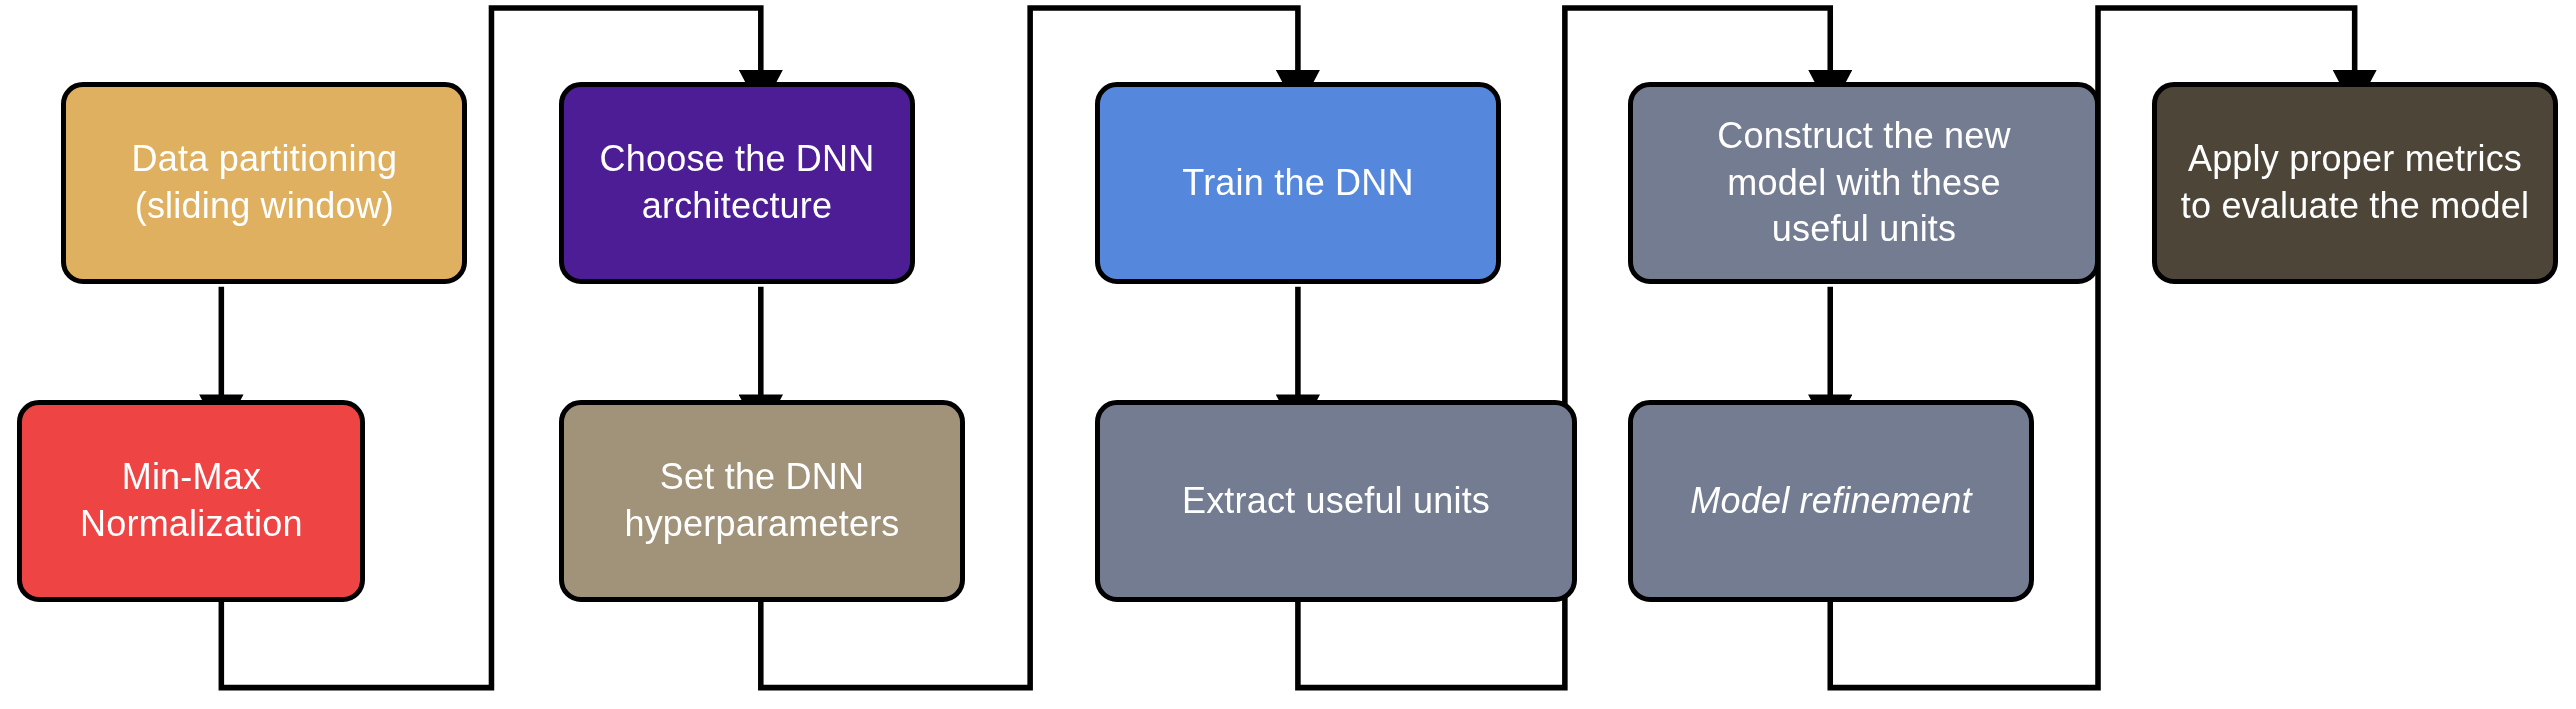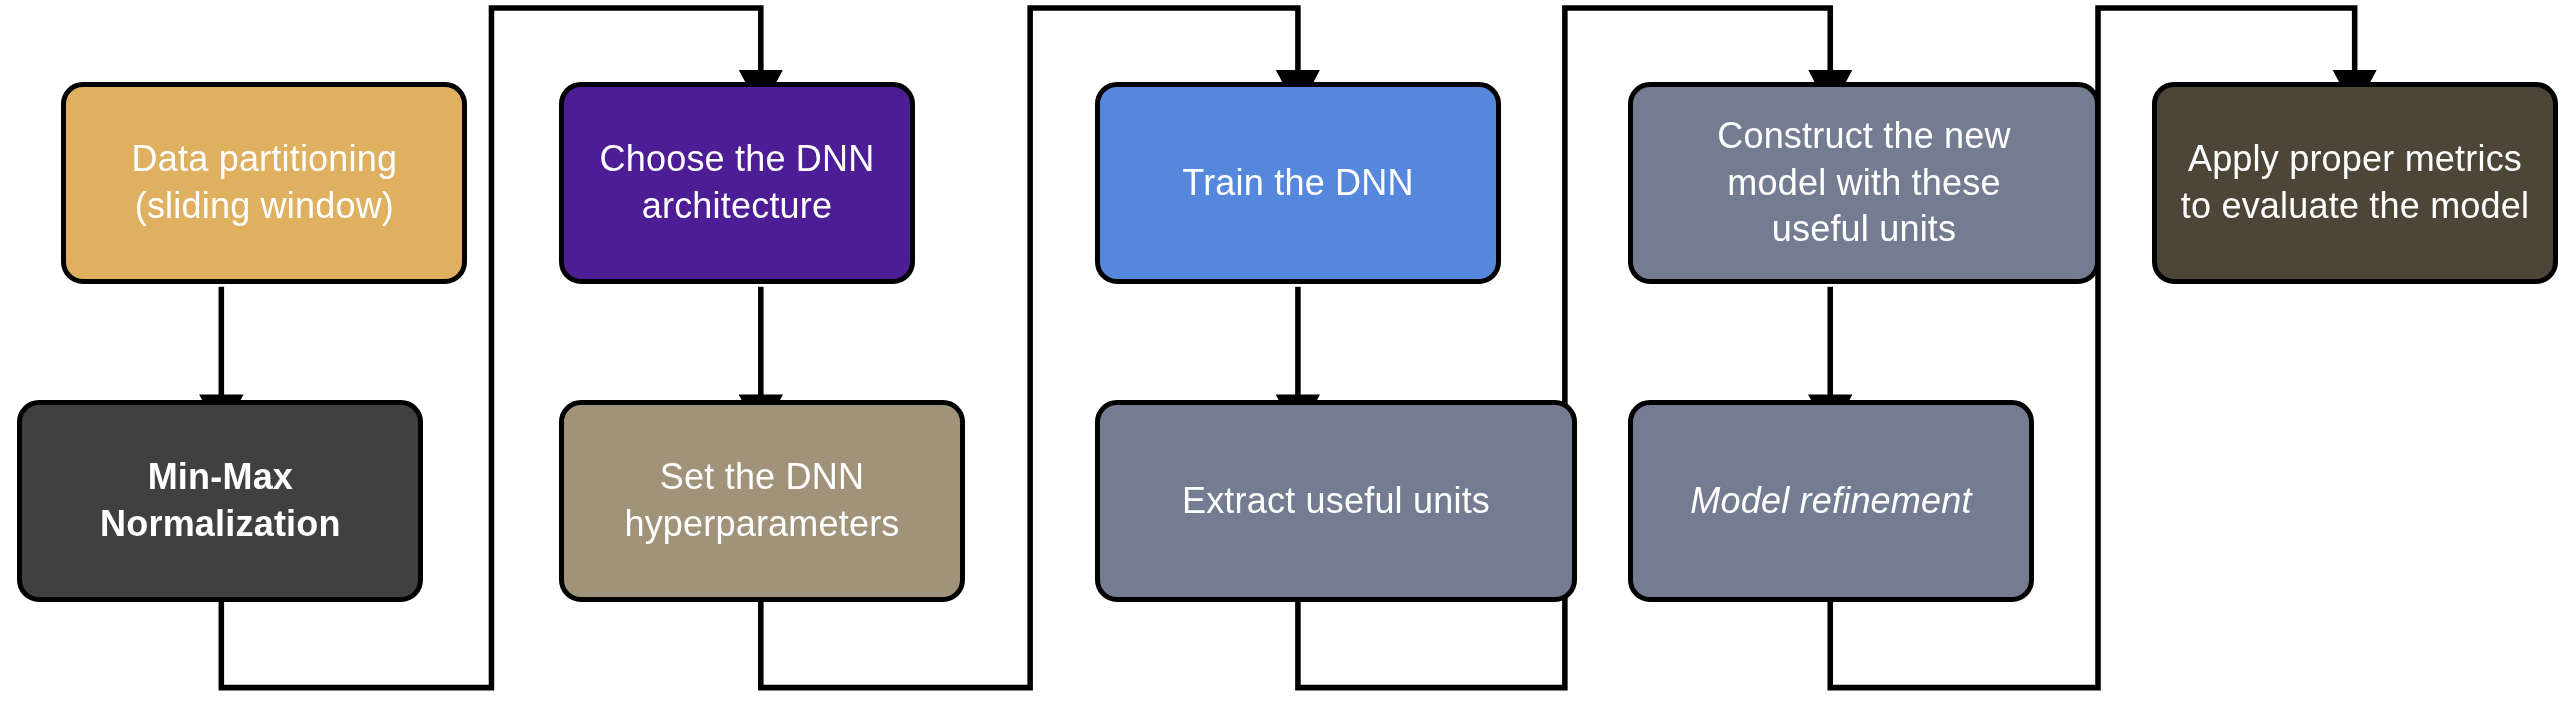--- a/index.html
+++ b/index.html
@@ -56,21 +56,21 @@
       <path d="M960,760 L960,868 L1300,868 L1300,10 L1638,10 L1638,90" marker-end="url(#arrowhead)"></path>
 
       <path d="M1638,760 L1638,868 L1975,868 L1975,10 L2310,10 L2310,90" marker-end="url(#arrowhead)"></path>
 
       <path d="M2310,760 L2310,868 L2648,868 L2648,10 L2972,10 L2972,90" marker-end="url(#arrowhead)"></path>
     </g>
   </svg>
 
   <div class="node" style="left:17.4px;  top:82px; width:406px; height:202px; background:#deb05f;margin-left:44px;">Data partitioning
 (sliding window)</div>
-  <div class="node" style="left:17.4px;  top:400px; width:406px; height:202px; background:#404040;font-weight:bold;">Min-Max
+  <div class="node" style="left:17.4px;  top:400px; width:348px; height:202px; background:#ef4444;">Min-Max
 Normalization</div>
 
   <div class="node" style="left:559px; top:82px; width:356px; height:202px; background:#4c1d95;">Choose the DNN
 architecture</div>
   <div class="node" style="left:559px; top:400px; width:406px; height:202px; background:#a0937a;">Set the DNN
 hyperparameters</div>
 
   <div class="node" style="left:1095px; top:82px; width:406px; height:202px; background:#5588dd;">Train the DNN</div>
   <div class="node" style="left:1095px; top:400px; width:482px; height:202px; background:#737c91;">Extract useful units</div>
 

